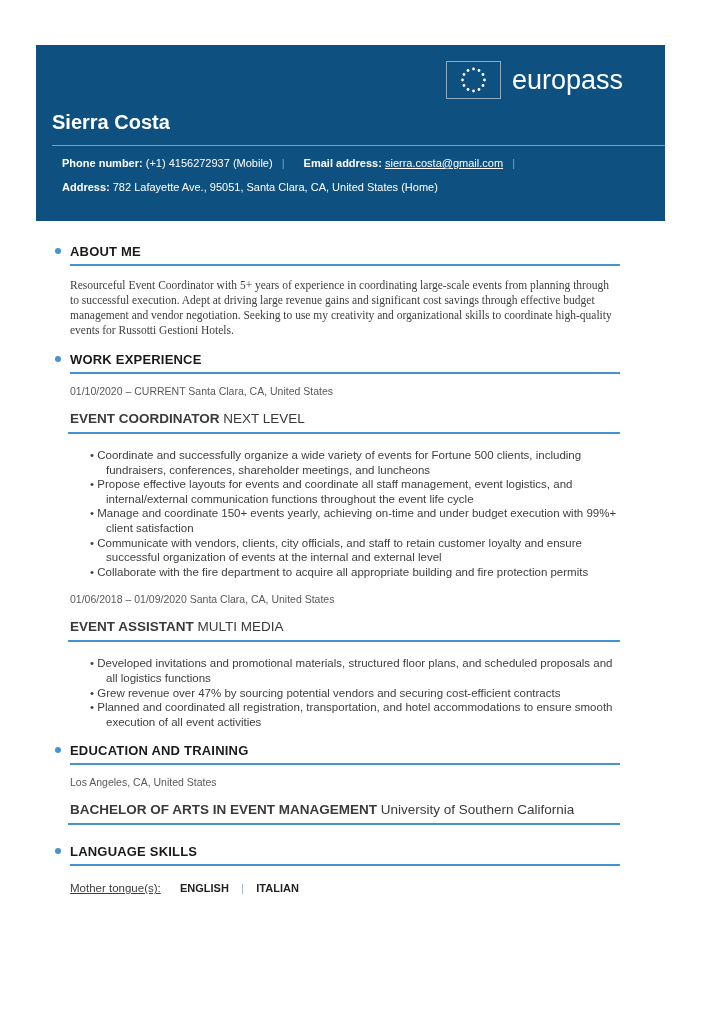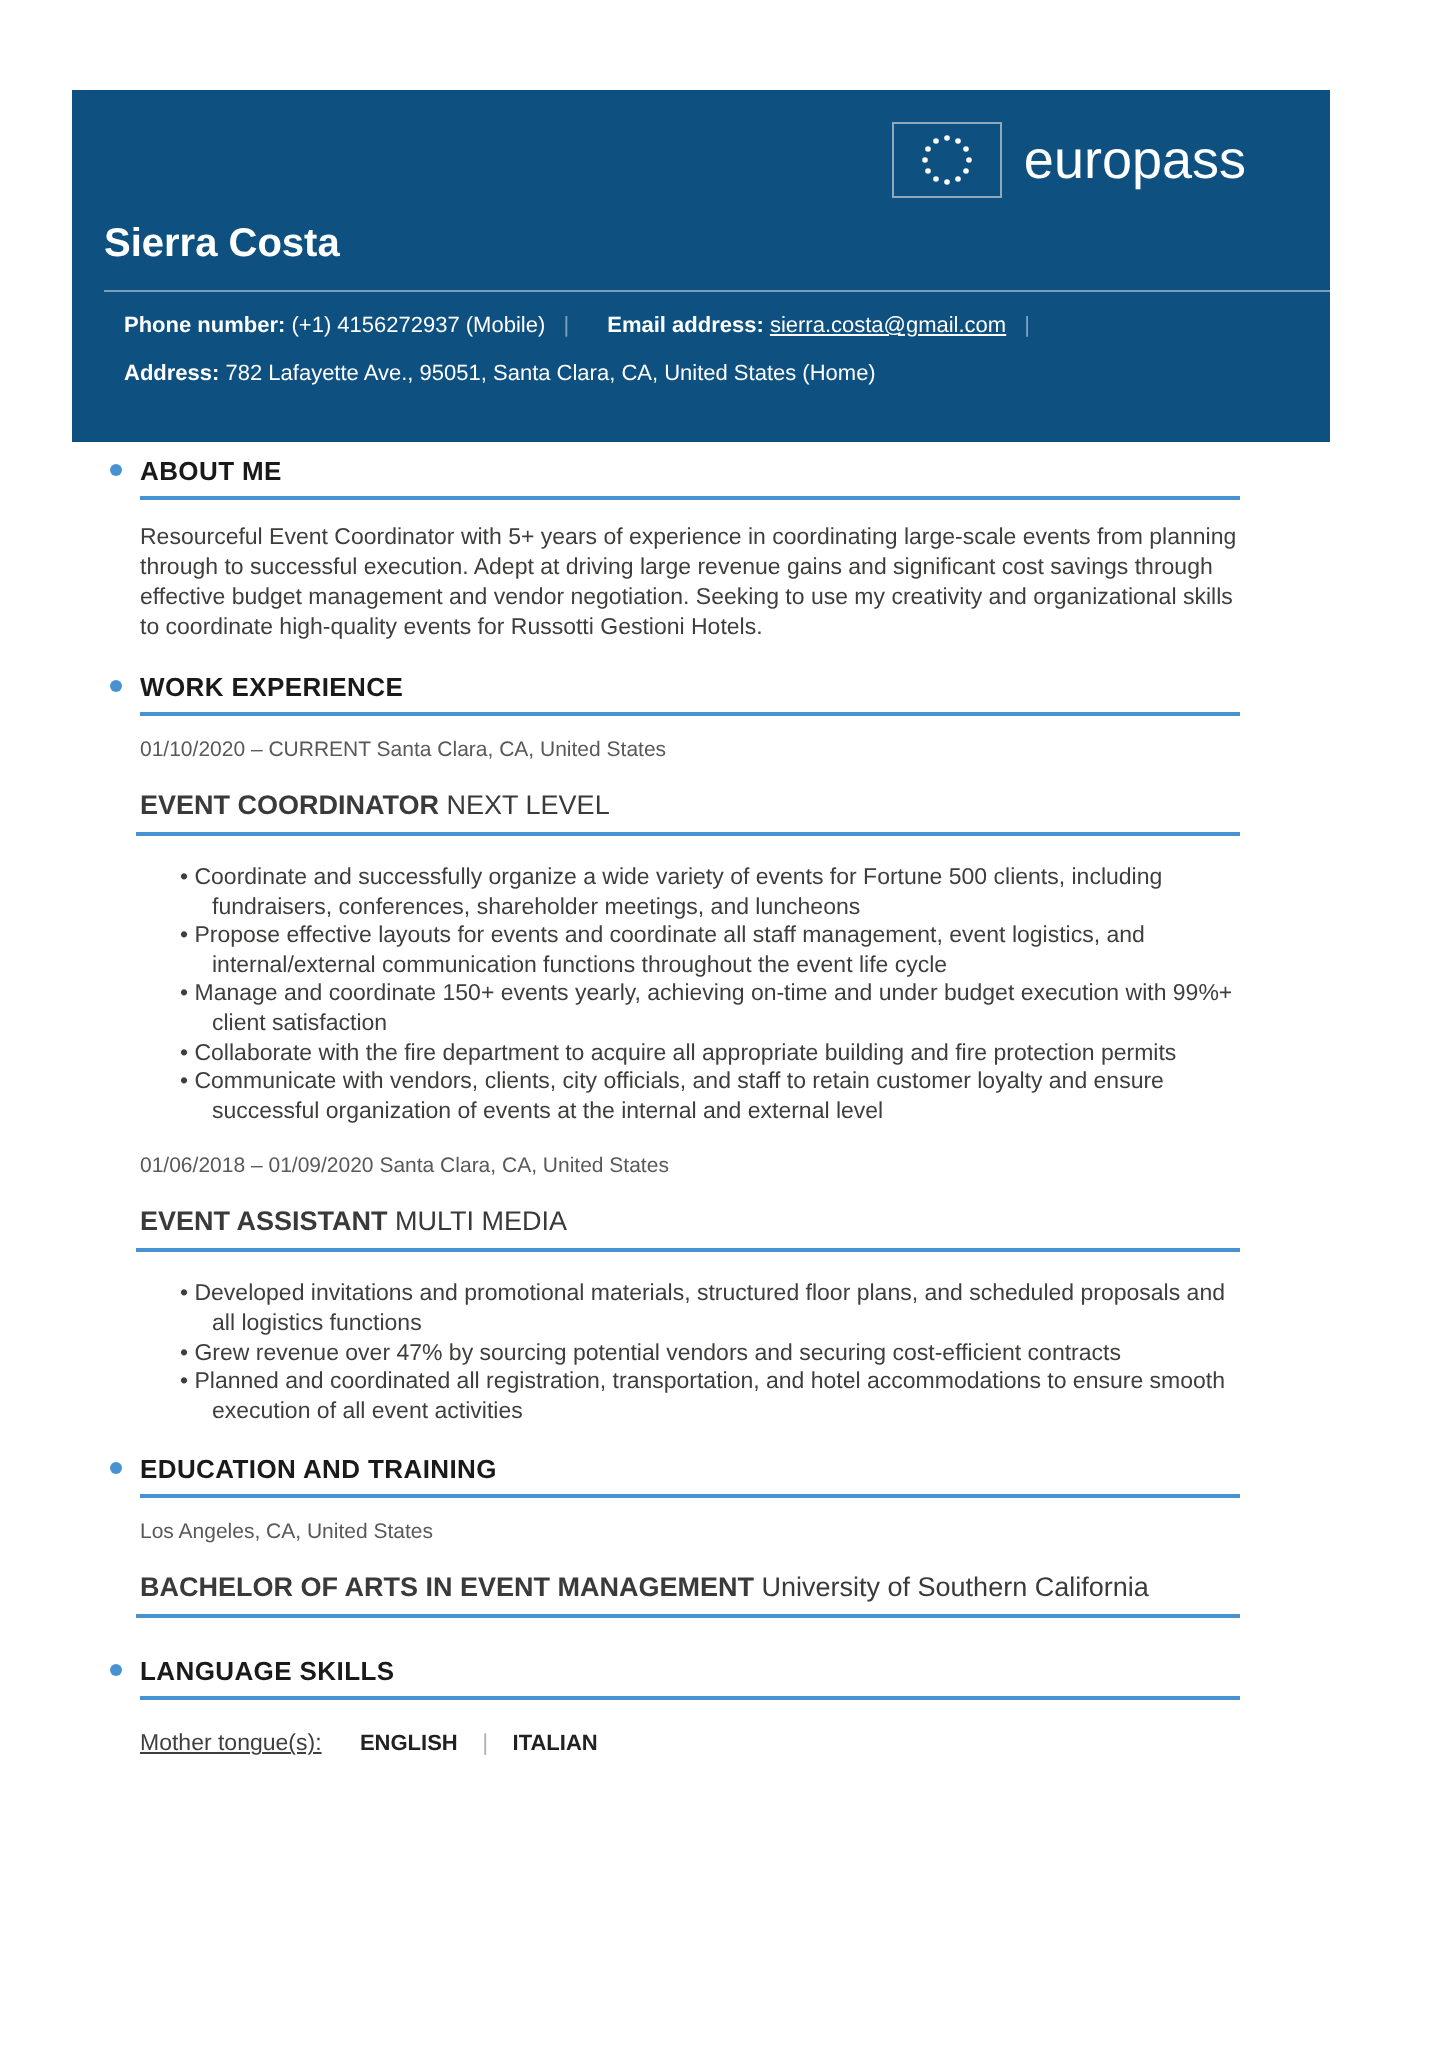--- a/index.html
+++ b/index.html
@@ -41,21 +41,21 @@
   .contact-line{
     margin:10px 16px 0 16px;
     font-size:11px; line-height:14px; color:#ffffff;
   }
   .contact-line .lbl{ font-weight:700;padding-left:10px; }
   .contact-line .sep{ color:#7fa3bf; margin:0 6px; }
   .email-link{ color:#ffffff; text-decoration:underline; cursor:pointer; }
 
   
   .content{
-    position:absolute; left:70px; top:228px; width:550px;
+    position:absolute; left:70px; top:244px; width:550px;
     color:#3e3e3c;
   }
   .section{ position:relative; }
   .section + .section{ margin-top:14px; }
 
   .section-head{ position:relative; }
   .section-dot{
     position:absolute; left:-15px; top:4px;
     width:6px; height:6px; border-radius:50%;
     background:#4793d1;
@@ -66,21 +66,21 @@
   }
   .accent-rule{
     height:2px; background:#4793d1; margin-top:5px;
   }
   .thin-rule{
     height:2px; background:#4793d1; margin-top:5px; margin-left:-2px;
   }
 
   .about-body{
     margin-top:12px;
-    font-size:11.5px; line-height:15px; color:#3e3e3c;
+    font-size:11.5px; line-height:15px; color:#3e3e3c;font-family:Liberation Serif, serif;
   }
 
   .job{ margin-top:11px; }
   .job + .job{ margin-top:14px; }
   .meta{
     font-size:10.5px; line-height:13px; color:#595959;
   }
   .entry-title{
     font-size:13.5px; line-height:17px; color:#3a3a3a; margin-top:12px;
   }
@@ -176,22 +176,22 @@
         </div>
         <div class="entry-title">
           <span class="role">EVENT COORDINATOR</span>
           <span class="org">NEXT LEVEL</span>
         </div>
         <div class="thin-rule"></div>
         <ul class="bullets">
           <li>Coordinate and successfully organize a wide variety of events for Fortune 500 clients, including fundraisers, conferences, shareholder meetings, and luncheons</li>
           <li>Propose effective layouts for events and coordinate all staff management, event logistics, and internal/external communication functions throughout the event life cycle</li>
           <li>Manage and coordinate 150+ events yearly, achieving on-time and under budget execution with 99%+ client satisfaction</li>
+          <li>Communicate with vendors, clients, city officials, and staff to retain customer loyalty and ensure successful organization of events at the internal and external level</li>
           <li>Collaborate with the fire department to acquire all appropriate building and fire protection permits</li>
-          <li>Communicate with vendors, clients, city officials, and staff to retain customer loyalty and ensure successful organization of events at the internal and external level</li>
         </ul>
       </article>
 
       <article class="job">
         <div class="meta">
           <span>01/06/2018 – 01/09/2020</span>
           <span>Santa Clara, CA, United States</span>
         </div>
         <div class="entry-title">
           <span class="role">EVENT ASSISTANT</span>

